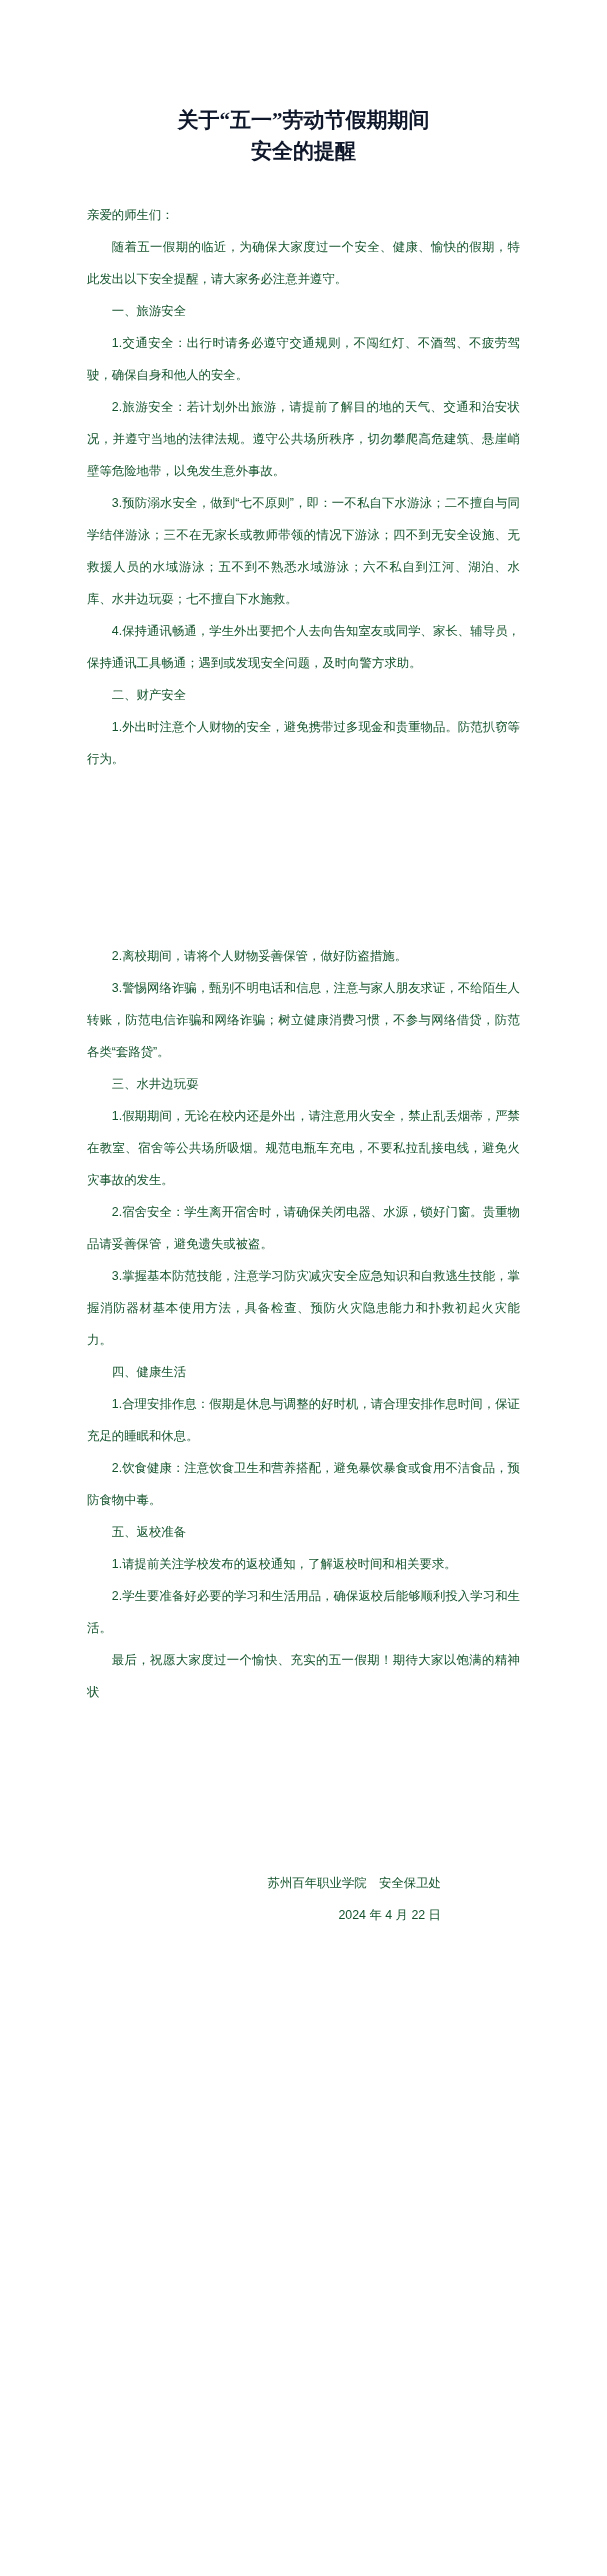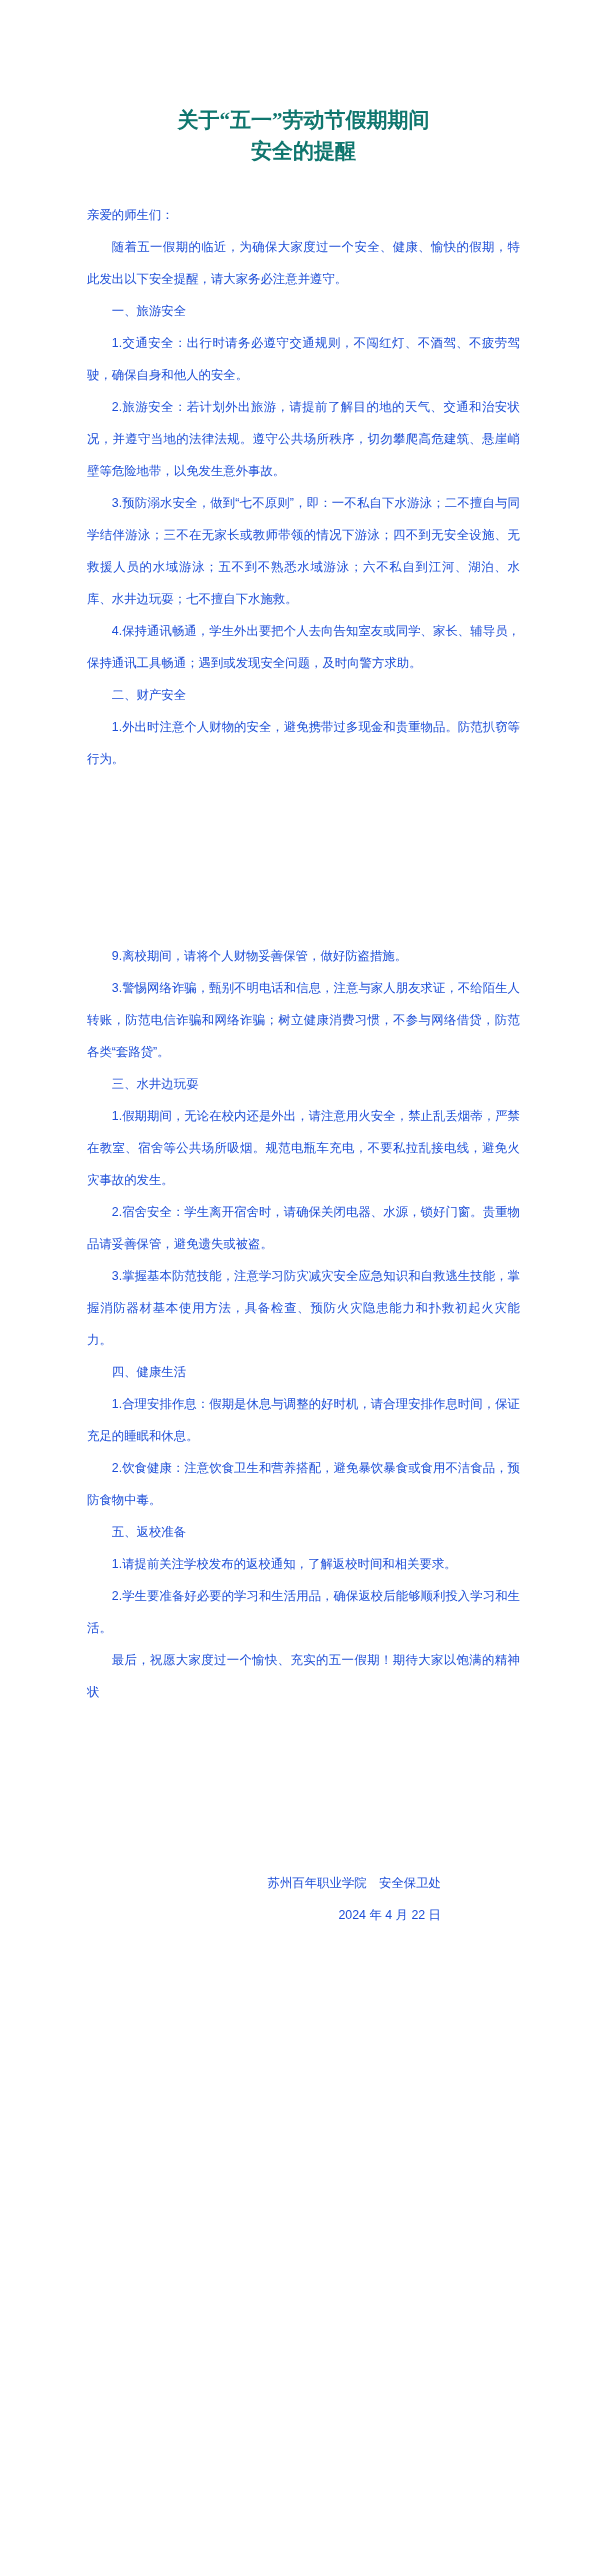--- a/index.html
+++ b/index.html
@@ -20,28 +20,28 @@
     box-sizing: border-box;
   }
   .doc-title {
     margin: 0;
     padding-top: 105px;
     text-align: center;
     font-family: "Liberation Serif", "DejaVu Serif", serif;
     font-weight: bold;
     font-size: 21px;
     line-height: 31px;
-    color: #0f766e;
+    color: #0f172a;
   }
   .content {
     margin-top: 32px;
     padding: 0 87px;
     font-size: 12.4px;
     line-height: 32px;
-    color: #1d4ed8;
+    color: #14532d;
     text-align: justify;
   }
   .content p {
     margin: 0;
     text-indent: 2em;
   }
   .content p.flush {
     text-indent: 0;
   }
   .gap-a { height: 165px; }
@@ -69,21 +69,21 @@
     <p>一、旅游安全</p>
     <p>1.交通安全：出行时请务必遵守交通规则，不闯红灯、不酒驾、不疲劳驾驶，确保自身和他人的安全。</p>
     <p>2.旅游安全：若计划外出旅游，请提前了解目的地的天气、交通和治安状况，并遵守当地的法律法规。遵守公共场所秩序，切勿攀爬高危建筑、悬崖峭壁等危险地带，以免发生意外事故。</p>
     <p>3.预防溺水安全，做到“七不原则”，即：一不私自下水游泳；二不擅自与同学结伴游泳；三不在无家长或教师带领的情况下游泳；四不到无安全设施、无救援人员的水域游泳；五不到不熟悉水域游泳；六不私自到江河、湖泊、水库、水井边玩耍；七不擅自下水施救。</p>
     <p>4.保持通讯畅通，学生外出要把个人去向告知室友或同学、家长、辅导员，保持通讯工具畅通；遇到或发现安全问题，及时向警方求助。</p>
     <p>二、财产安全</p>
     <p>1.外出时注意个人财物的安全，避免携带过多现金和贵重物品。防范扒窃等行为。</p>
 
     <div class="gap-a"></div>
 
-    <p>9.离校期间，请将个人财物妥善保管，做好防盗措施。</p>
+    <p>2.离校期间，请将个人财物妥善保管，做好防盗措施。</p>
     <p>3.警惕网络诈骗，甄别不明电话和信息，注意与家人朋友求证，不给陌生人转账，防范电信诈骗和网络诈骗；树立健康消费习惯，不参与网络借贷，防范各类“套路贷”。</p>
     <p>三、水井边玩耍</p>
     <p>1.假期期间，无论在校内还是外出，请注意用火安全，禁止乱丢烟蒂，严禁在教室、宿舍等公共场所吸烟。规范电瓶车充电，不要私拉乱接电线，避免火灾事故的发生。</p>
     <p>2.宿舍安全：学生离开宿舍时，请确保关闭电器、水源，锁好门窗。贵重物品请妥善保管，避免遗失或被盗。</p>
     <p>3.掌握基本防范技能，注意学习防灾减灾安全应急知识和自救逃生技能，掌握消防器材基本使用方法，具备检查、预防火灾隐患能力和扑救初起火灾能力。</p>
     <p>四、健康生活</p>
     <p>1.合理安排作息：假期是休息与调整的好时机，请合理安排作息时间，保证充足的睡眠和休息。</p>
     <p>2.饮食健康：注意饮食卫生和营养搭配，避免暴饮暴食或食用不洁食品，预防食物中毒。</p>
     <p>五、返校准备</p>
     <p>1.请提前关注学校发布的返校通知，了解返校时间和相关要求。</p>

